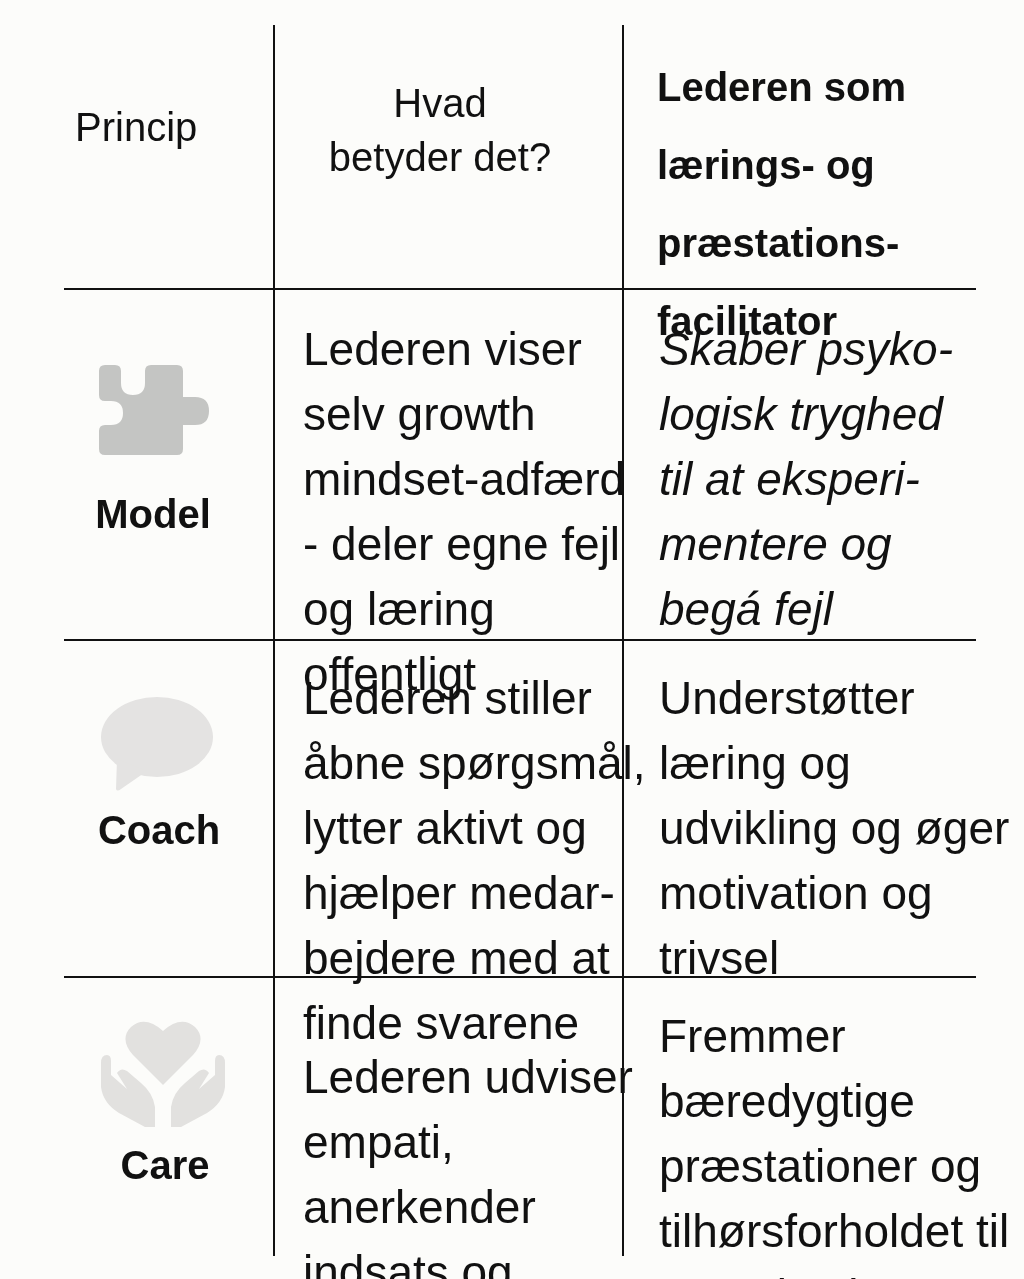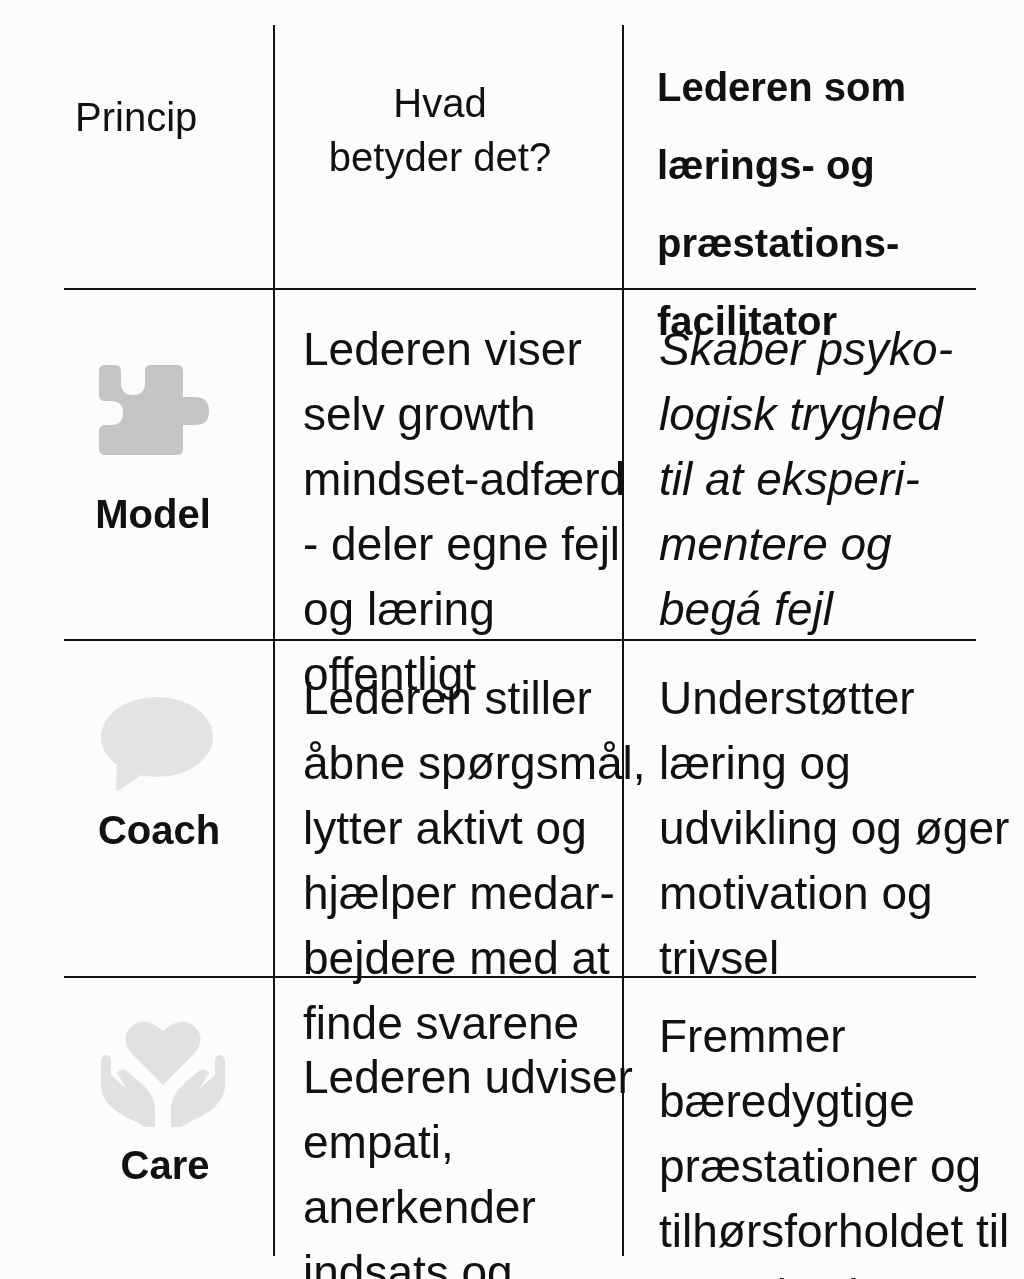--- a/index.html
+++ b/index.html
@@ -19,21 +19,21 @@
 </style>
 </head>
 <body>
 
 <div class="vline" style="left:273px; top:25px; height:1231px;"></div>
 <div class="vline" style="left:622px; top:25px; height:1231px;"></div>
 <div class="hline" style="left:64px; top:288px; width:912px;"></div>
 <div class="hline" style="left:64px; top:639px; width:912px;"></div>
 <div class="hline" style="left:64px; top:976px; width:912px;"></div>
 
-<div class="txt hdr" style="left:75px; top:90px;text-align:right;">Princip</div>
+<div class="txt hdr" style="left:75px; top:100px;text-align:right;">Princip</div>
 <div class="txt hdr" style="left:300px; top:48px; text-align:center; width:280px;margin-top:28px;">Hvad
 betyder det?</div>
 <div class="txt hdr-bold" style="left:657px; top:48px;">Lederen som
 lærings- og
 præstations-
 facilitator</div>
 
 <svg class="icon" style="left:97px; top:365px;" width="118" height="95" viewBox="0 0 118 95">
   <path d="M8 0 H18 Q24 0 24 6 V18 Q24 30 36 30 Q48 30 48 18 V6 Q48 0 54 0 H80 Q86 0 86 6 V32 H98 Q112 32 112 46 Q112 60 98 60 H86 V84 Q86 90 80 90 H8 Q2 90 2 84 V66 Q2 60 8 60 H14 Q26 60 26 48 Q26 36 14 36 H8 Q2 36 2 30 V6 Q2 0 8 0 Z" fill="#c4c5c3"></path>
 </svg>

